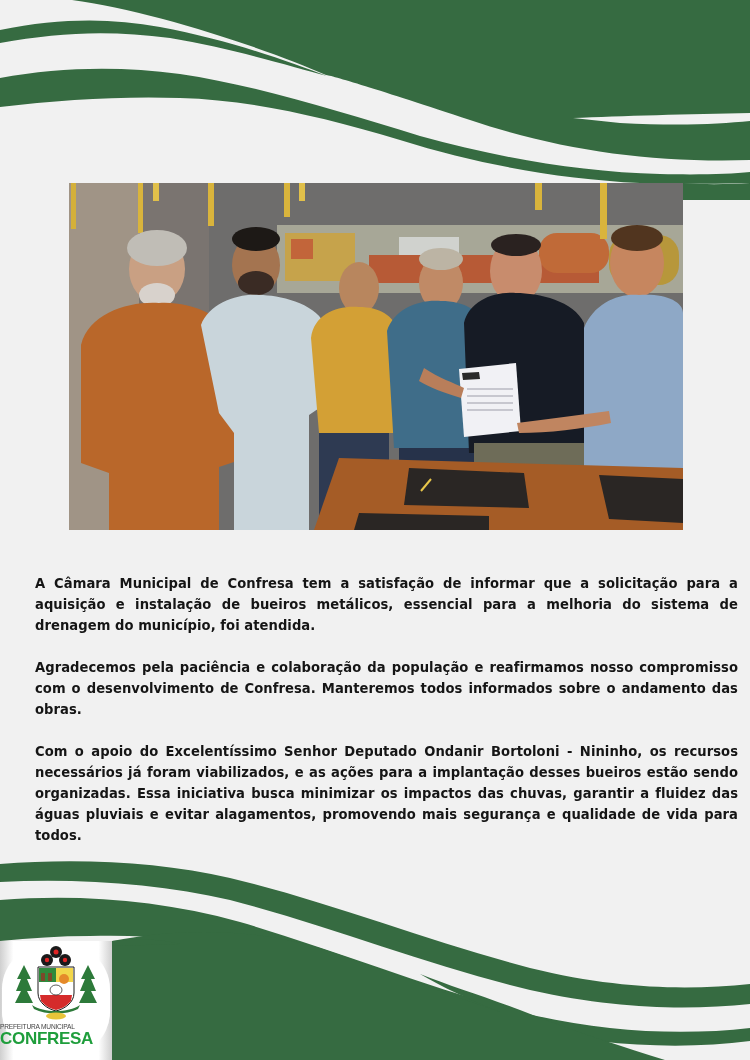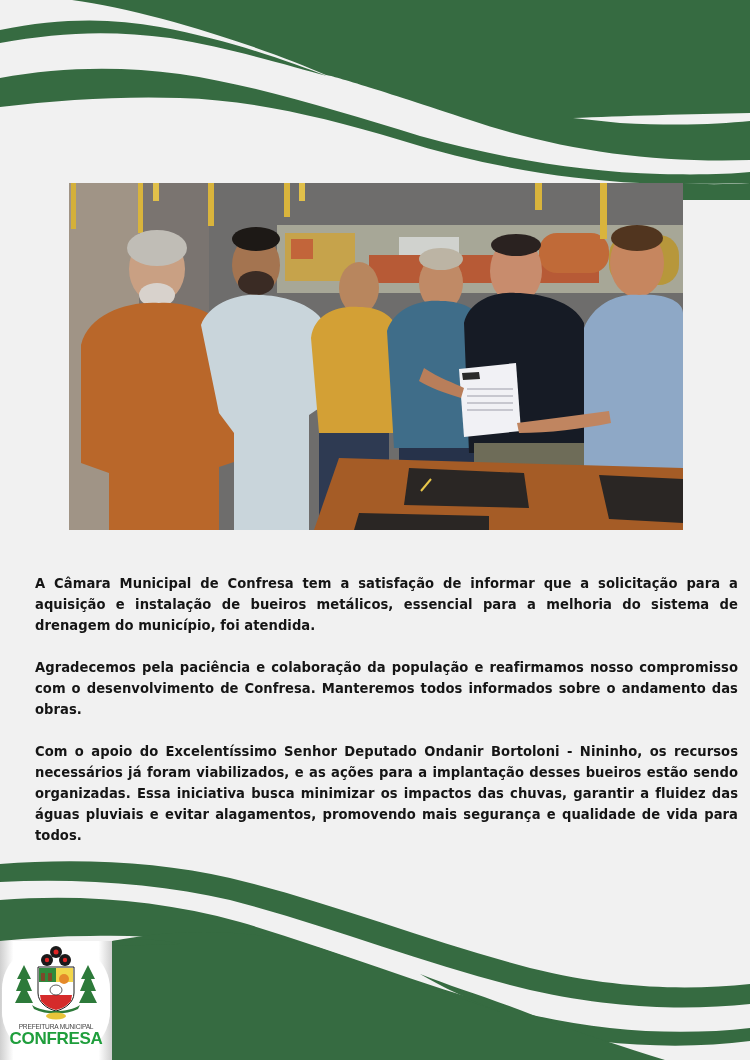--- a/index.html
+++ b/index.html
@@ -24,21 +24,21 @@
     .logo-box {
       position: absolute; left: 0; top: 941px; width: 112px; height: 119px;
       background: linear-gradient(90deg, #cfcfcf 0%, #ffffff 12%, #ffffff 88%, #cfcfcf 100%);
       overflow: hidden;
     }
     .logo-disc {
       position: absolute; left: 2px; top: 0; width: 108px; height: 119px;
       background: #ffffff; border-radius: 50% / 40%;
     }
     .logo-caption {
-      position: absolute; left: 0; width: 112px; text-align: center;
+      position: absolute; left: 0; width: 112px; text-align: left;
       font-family: "Liberation Sans", sans-serif;
     }
     .logo-sub { top: 1023px; font-size: 6.6px; color: #444; letter-spacing: -0.2px; }
     .logo-main { top: 1029px; font-size: 17px; font-weight: bold; color: #1f9e3c; letter-spacing: -0.3px; }
   </style>
 </head>
 <body>
 
 <svg class="waves waves-top" viewBox="0 0 750 200" preserveAspectRatio="none">
 

